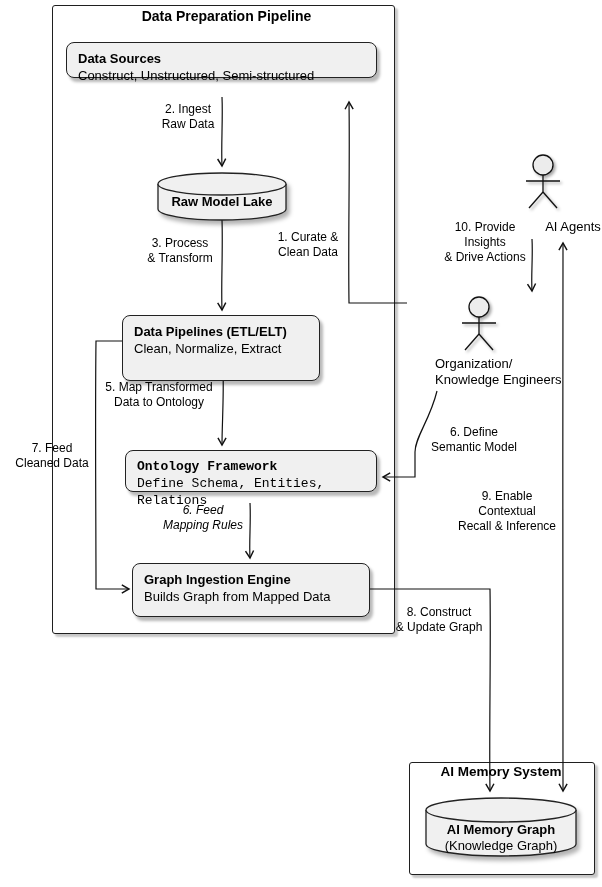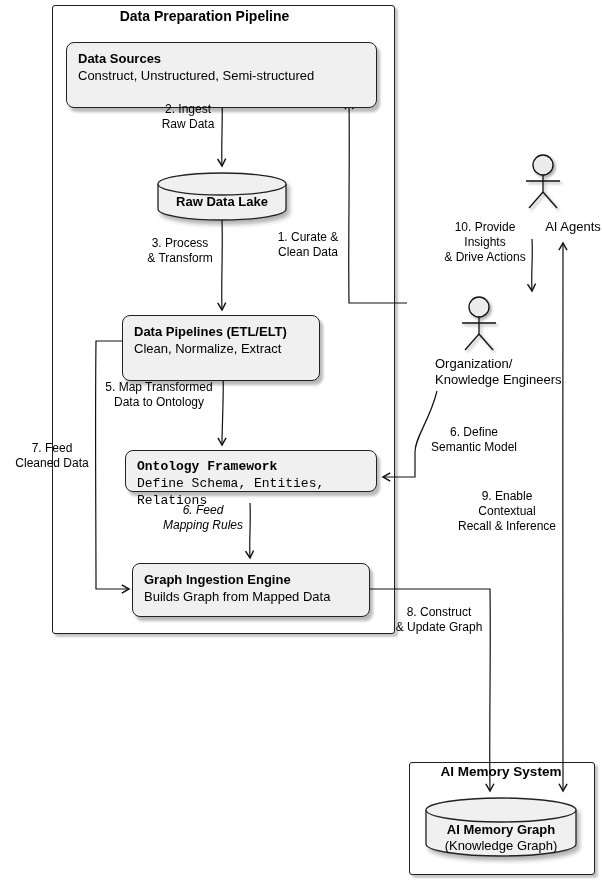--- a/index.html
+++ b/index.html
@@ -37,21 +37,21 @@
   
   .actor{position:absolute;z-index:3;filter:drop-shadow(2.5px 2.5px 1.5px rgba(0,0,0,0.35));}
   .actor-label{position:absolute;font-size:13px;line-height:16px;z-index:4;white-space:pre-line;margin-left:28px;}
 </style>
 </head>
 <body>
 
 <div class="canvas">
 
   <div class="frame" style="left:52px;top:5px;width:341px;height:627px;"></div>
-  <div class="frame-title" style="left:34px;top:8px;width:341px;">Data Preparation Pipeline</div>
+  <div class="frame-title" style="left:56px;top:8px;width:341px;">Data Preparation Pipeline</div>
 
   <div class="frame" style="left:409px;top:762px;width:184px;height:111px;"></div>
   <div class="frame-title" style="left:409px;top:764px;width:184px;font-size:13.5px;">AI Memory System</div>
 
   <svg class="edges" width="602" height="887">
     <defs>
       <marker id="ah" viewBox="0 0 12 12" refX="10" refY="6" markerWidth="9" markerHeight="9" orient="auto-start-reverse">
         <path d="M2,1.5 L10,6 L2,10.5" fill="none" stroke="#111" stroke-width="1.6"></path>
       </marker>
     </defs>
@@ -62,31 +62,31 @@
       <path d="M437,391 C430,420 415,437 415,452 L415,477 L383,477" marker-end="url(#ah)"></path>
       <path d="M223,369 C224,395 222,425 222,445" marker-end="url(#ah)"></path>
       <path d="M250,503 C251,522 249,542 250,558" marker-end="url(#ah)"></path>
       <path d="M122,341 L96,341 C95,420 96,520 96,589 L129,589" marker-end="url(#ah)"></path>
       <path d="M369,589 L490,589 C491,655 489,730 490,791" marker-end="url(#ah)"></path>
       <path d="M563,243 C562,420 564,650 563,791" marker-start="url(#ah)" marker-end="url(#ah)"></path>
       <path d="M532,239 C533,257 531,275 532,291" marker-end="url(#ah)"></path>
     </g>
   </svg>
 
-  <div class="node" style="left:66px;top:42px;width:311px;height:66px;">
+  <div class="node" style="left:66px;top:42px;width:311px;height:36px;">
     <div class="t">Data Sources</div>
     <div>Construct, Unstructured, Semi-structured</div>
   </div>
 
   <div class="cyl" style="left:157px;top:172px;width:130px;height:50px;">
     <svg width="130" height="50" viewBox="0 0 130 50">
       <path d="M1,12 L1,37 A64,11 0 0 0 129,37 L129,12" fill="#f0f0f0" stroke="#222" stroke-width="1.3"></path>
       <ellipse cx="65" cy="12" rx="64" ry="11" fill="#f0f0f0" stroke="#222" stroke-width="1.3"></ellipse>
     </svg>
-    <div class="cyl-label b" style="top:22px;">Raw Data Lake</div>
+    <div class="cyl-label b" style="top:22px;">Raw Model Lake</div>
   </div>
 
   <div class="node" style="left:122px;top:315px;width:198px;height:66px;">
     <div class="t">Data Pipelines (ETL/ELT)</div>
     <div>Clean, Normalize, Extract</div>
   </div>
 
   <div class="node" style="left:125px;top:450px;width:252px;height:42px;font-family:Liberation Mono, monospace;">
     <div class="t">Ontology Framework</div>
     <div>Define Schema, Entities, Relations</div>

